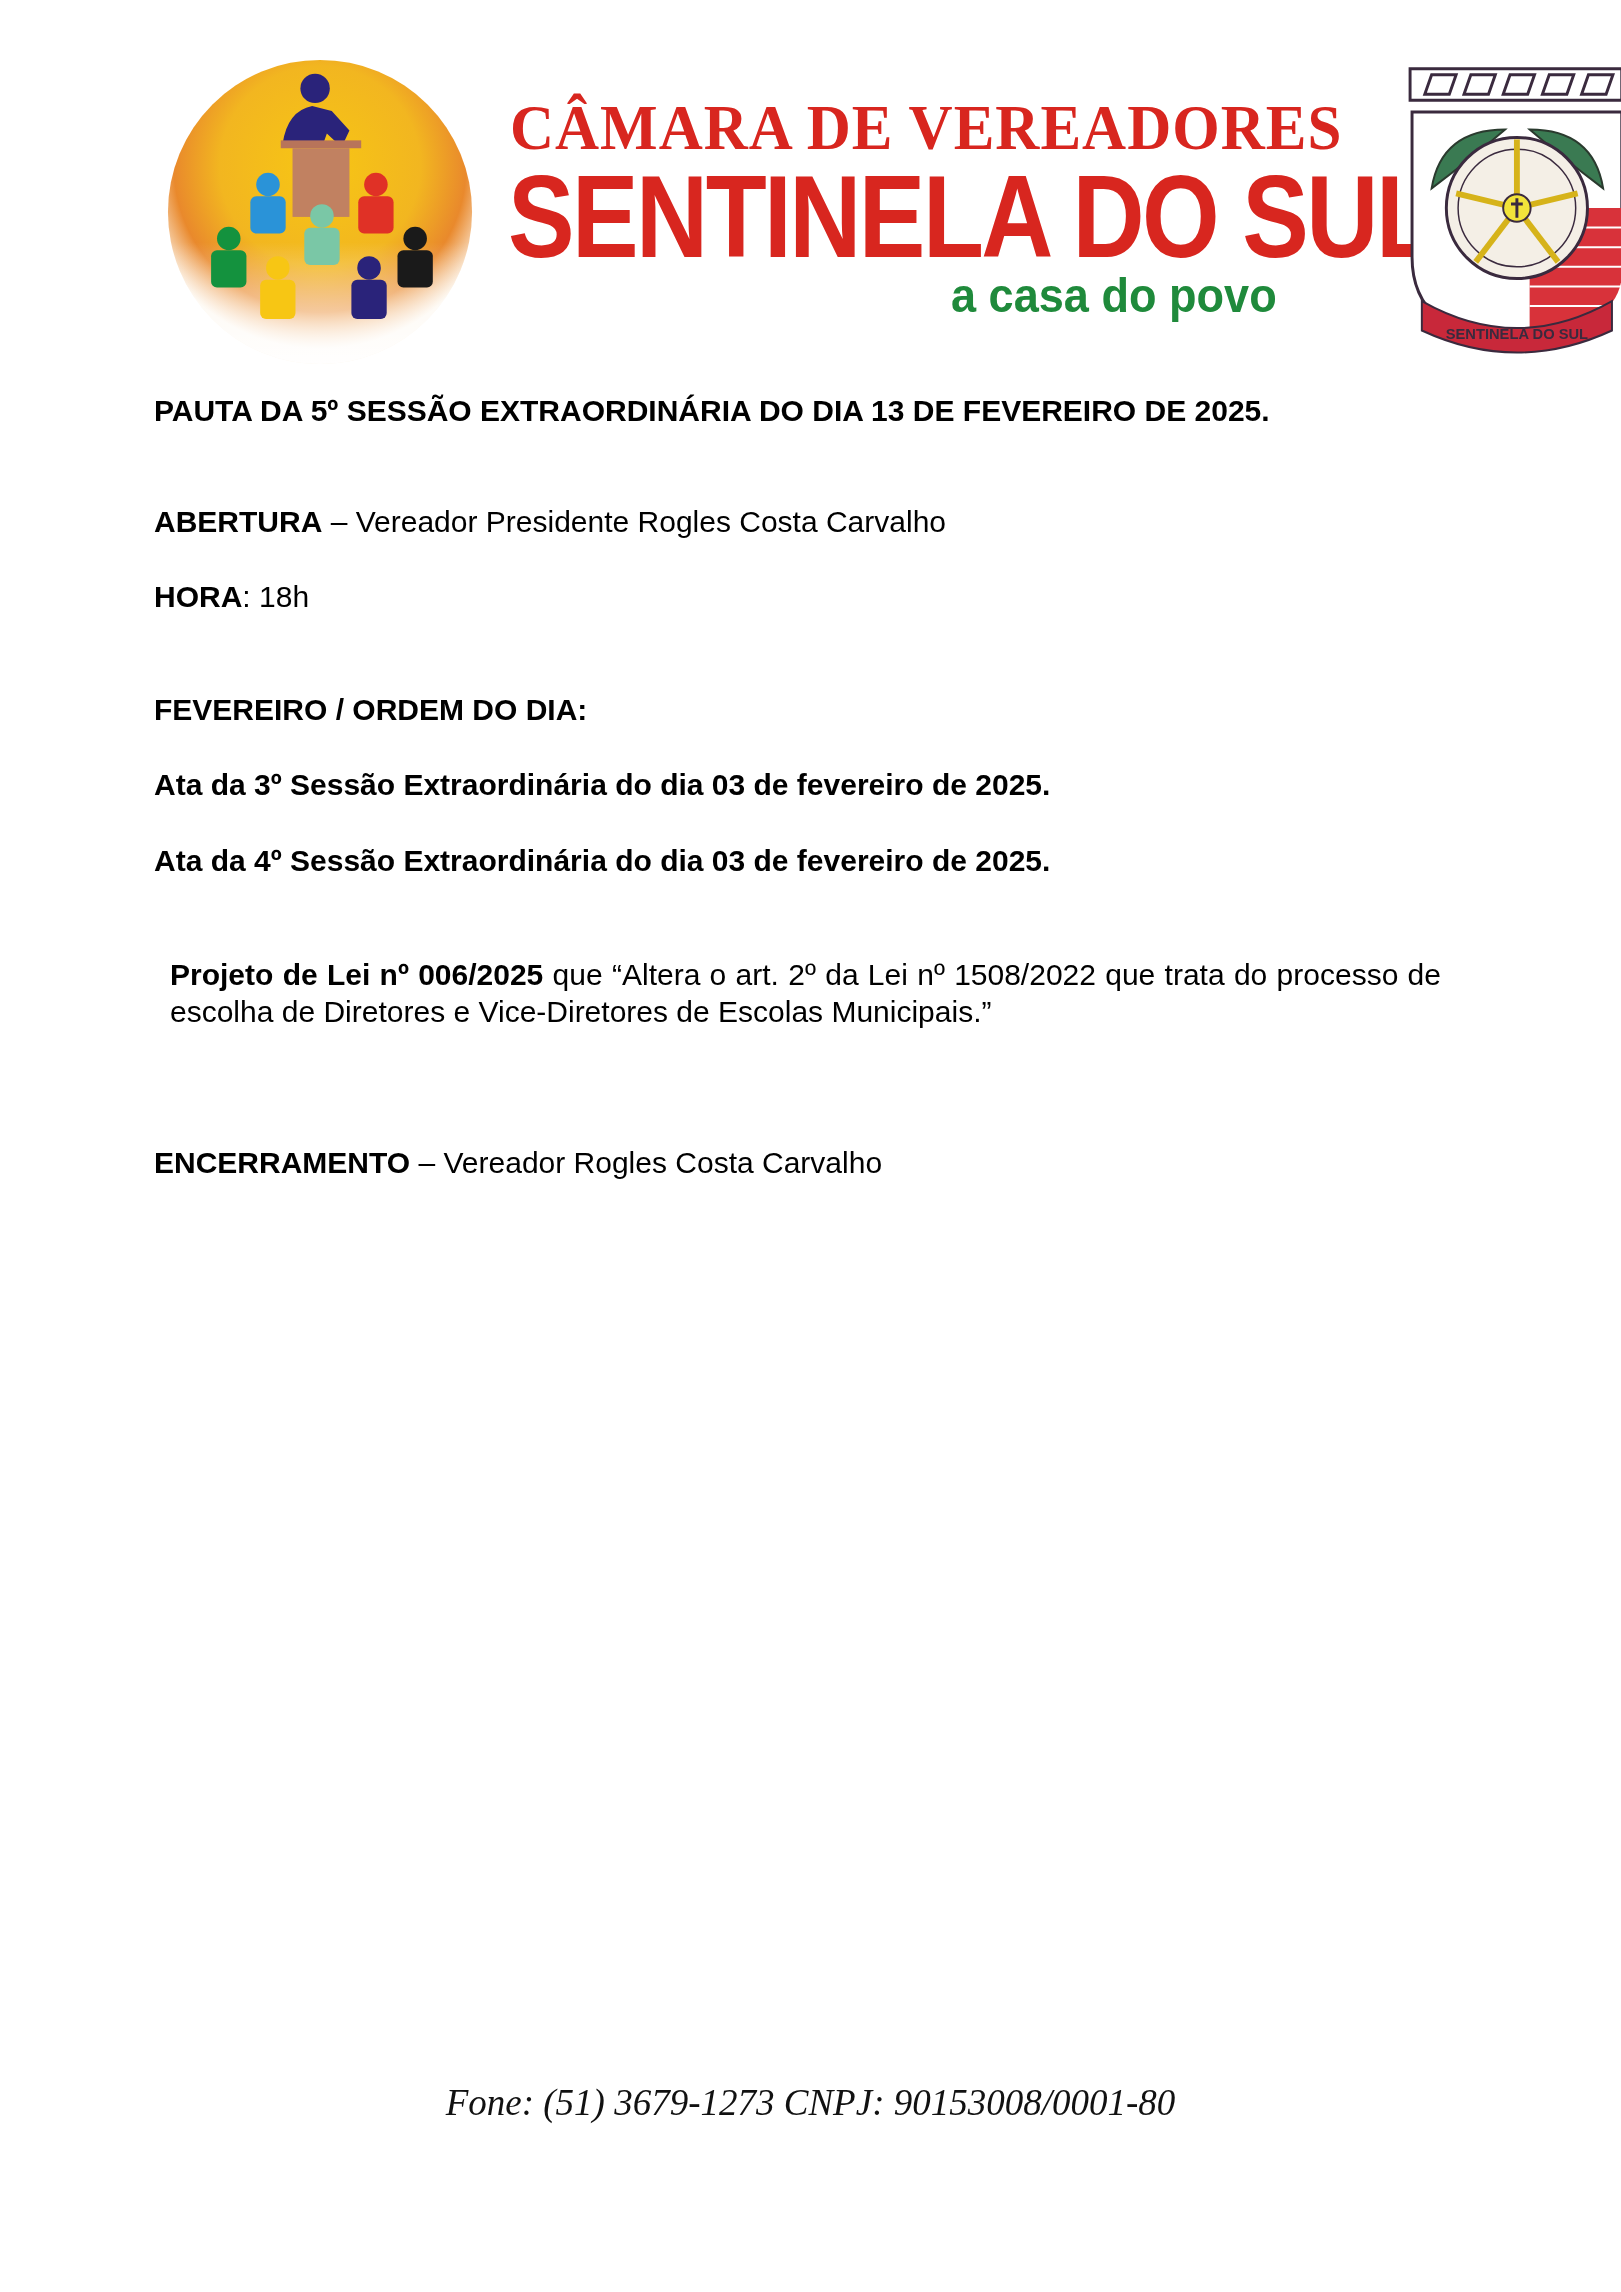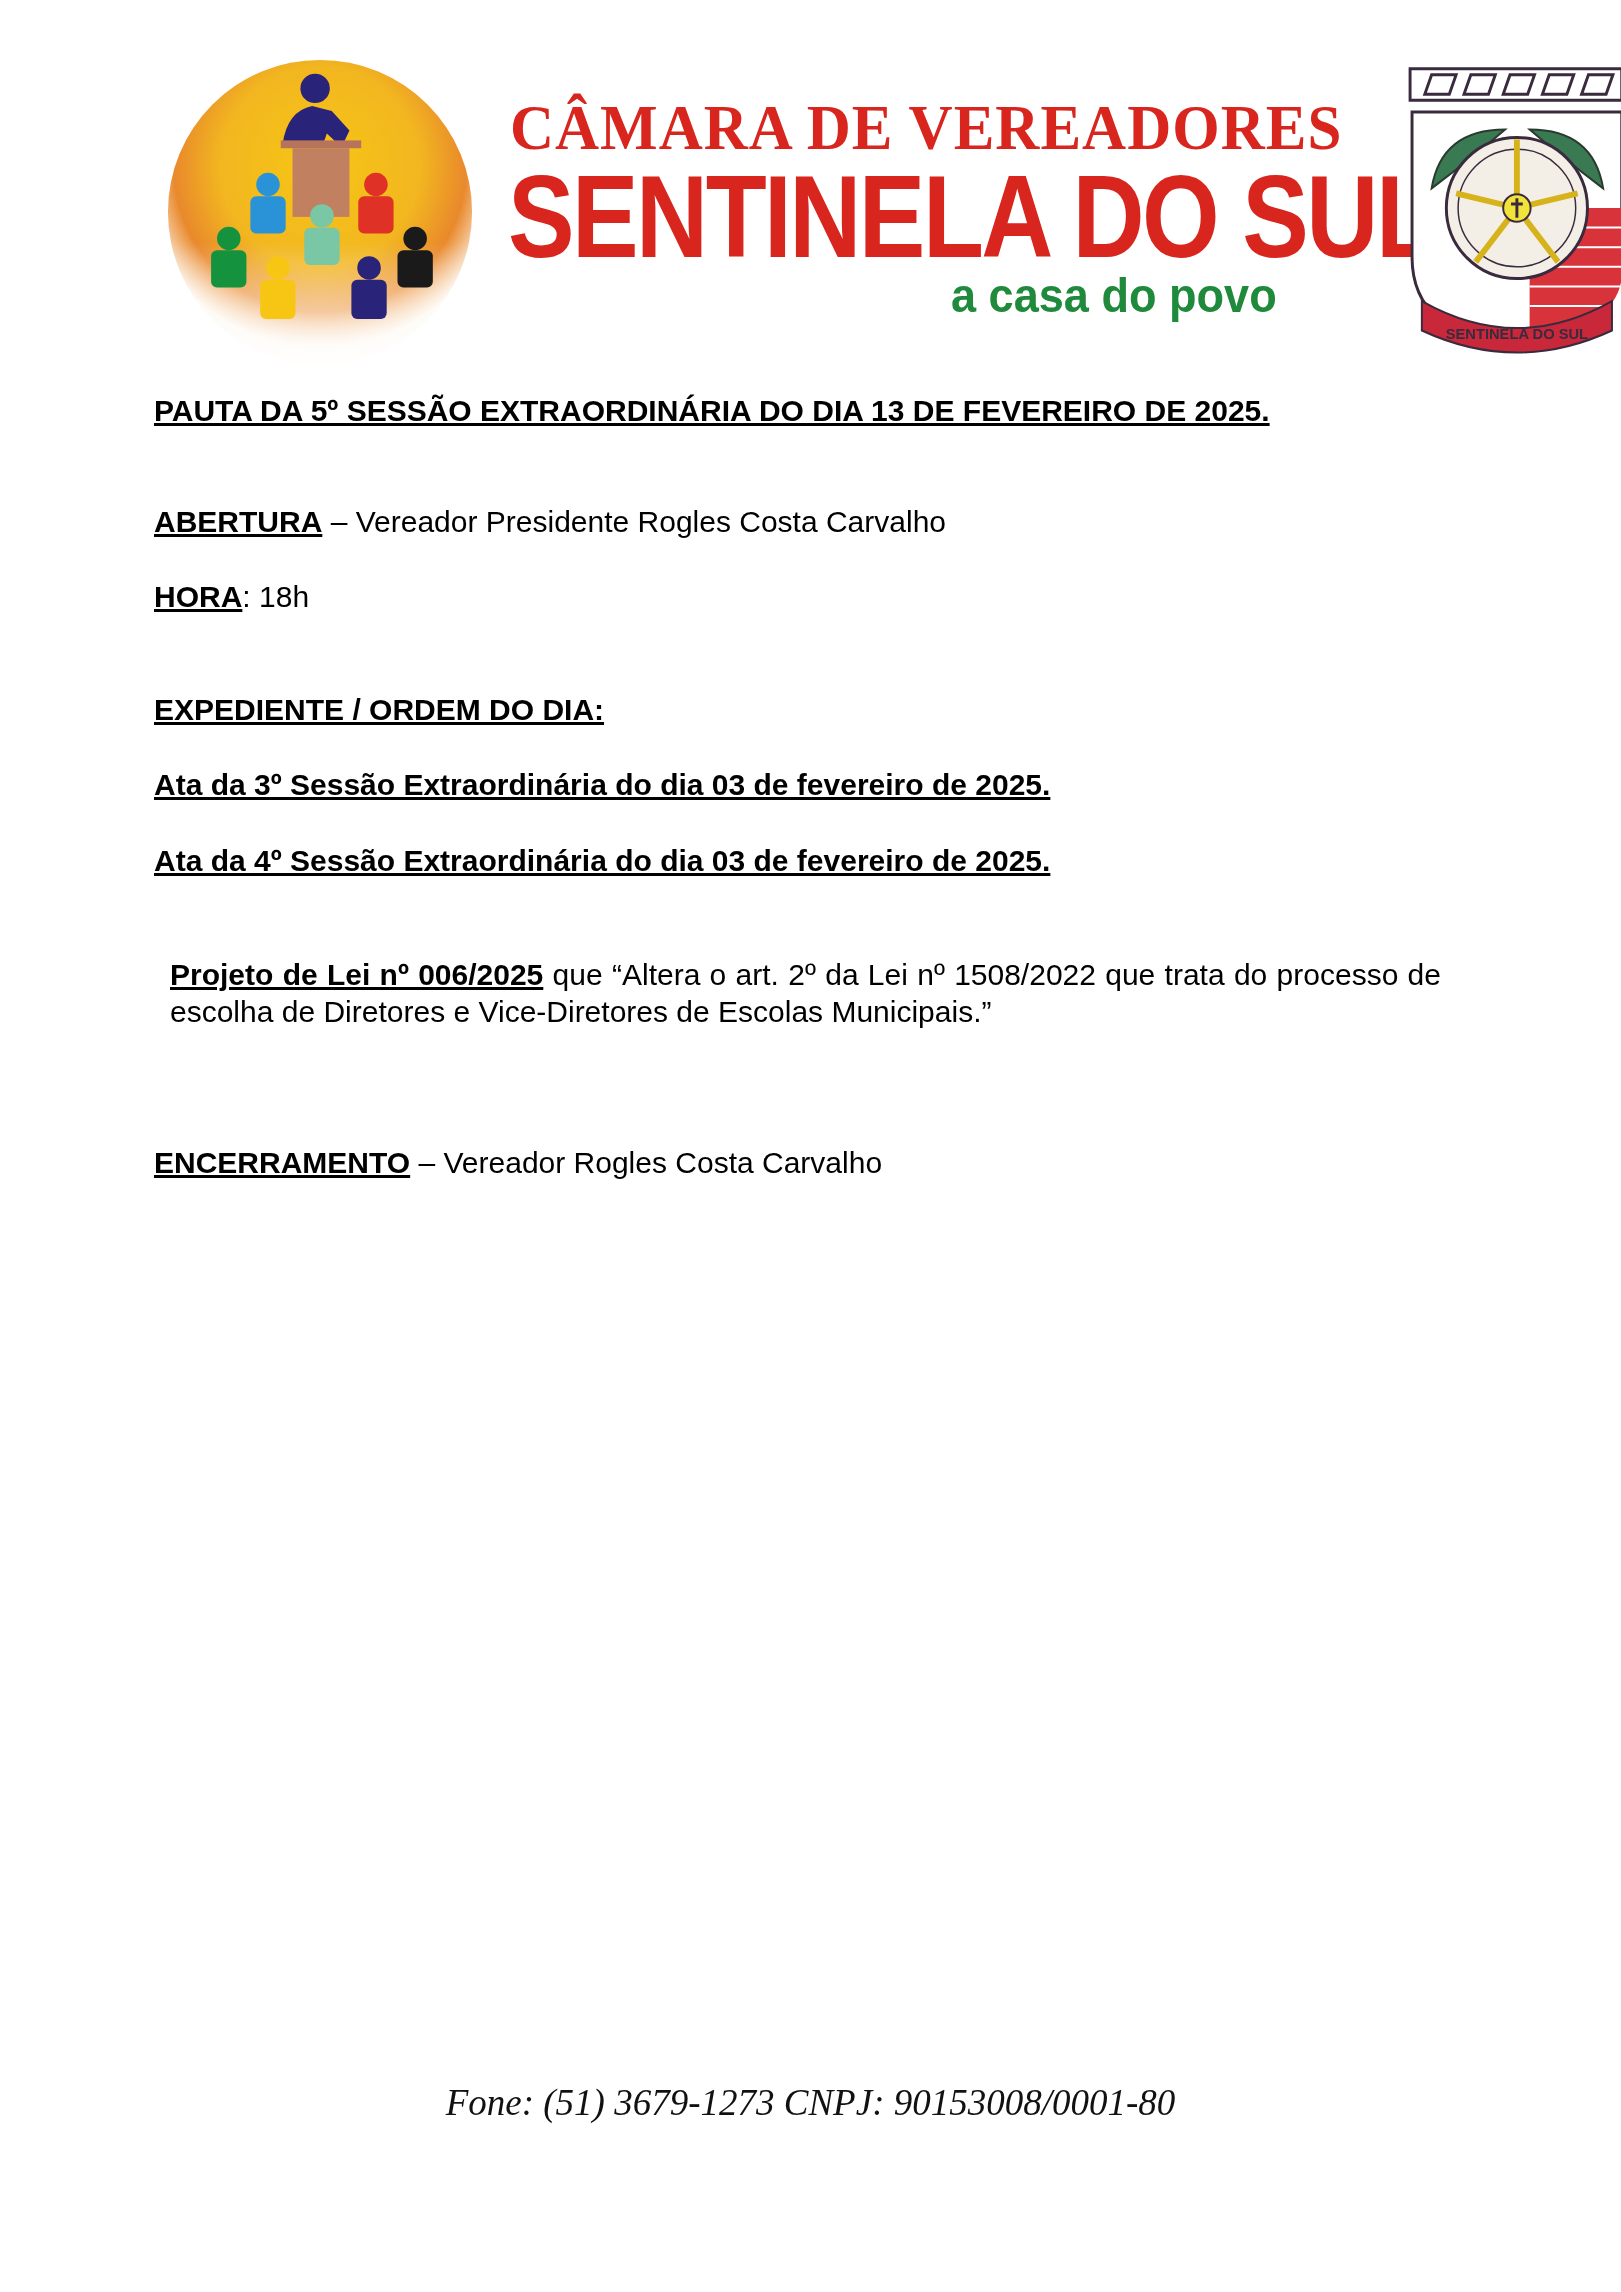--- a/index.html
+++ b/index.html
@@ -8,21 +8,21 @@
   .header { position: absolute; left: 0; top: 0; width: 1364px; height: 372px; }
   .logo-left { position: absolute; left: 165px; top: 57px; width: 310px; height: 310px; }
   .brand { position: absolute; left: 510px; top: 93px; width: 863px; height: 235px; }
   .brand-line1 { position: absolute; left: 0; top: 0; width: 823px; font-family: "Liberation Serif", serif; font-weight: bold; color: #d8261f; font-size: 61px; letter-spacing: 1px; transform: scaleY(1.05); white-space: nowrap; }
   .brand-line2 { position: absolute; left: -2px; top: 57px; font-family: "Liberation Sans", sans-serif; font-weight: bold; color: #d8261f; font-size: 116px; letter-spacing: -2.9px; transform: scaleX(0.86); transform-origin: left top; white-space: nowrap; }
   .brand-line3 { position: absolute; left: 441px; top: 174px; font-family: "Liberation Sans", sans-serif; font-weight: bold; color: #1f8a3b; font-size: 49px; transform: scaleX(0.92); transform-origin: left top; white-space: nowrap; }
   .crest { position: absolute; left: 1402px; top: 61px; width: 220px; height: 294px; }
 
   .content { position: absolute; left: 154px; top: 392px; width: 1274px; font-size: 30px; line-height: 37px; }
   .line { position: absolute; left: 0; white-space: nowrap; }
-  .b { font-weight: bold; text-decoration: underline; }
+  .b { font-weight: bold; }
   .para { position: absolute; left: 0; width: 1271px; text-align: justify; text-align-last: left; margin-left: 16px; }
 
   .footer { position: absolute; left: 0; top: 2078px; width: 1621px; text-align: center; font-family: "Liberation Serif", serif; font-style: italic; font-size: 37px; line-height: 49px; color: #111; }
 </style>
 </head>
 <body>
 
 <div class="header">
 
   <svg class="logo-left" viewBox="0 0 316 316">
@@ -108,21 +108,21 @@
   <div class="line b" style="top:0px;">PAUTA DA 5º SESSÃO EXTRAORDINÁRIA DO DIA 13 DE FEVEREIRO DE 2025.</div>
 
   <div class="line" style="top:111px;">
     <span class="b">ABERTURA</span><span> – Vereador Presidente Rogles Costa Carvalho</span>
   </div>
 
   <div class="line" style="top:186px;">
     <span class="b">HORA</span><span>: 18h</span>
   </div>
 
-  <div class="line b" style="top:299px;">EXPEDIENTE / ORDEM DO DIA:</div>
+  <div class="line b" style="top:299px;">FEVEREIRO / ORDEM DO DIA:</div>
 
   <div class="line b" style="top:374px;">Ata da 3º Sessão Extraordinária do dia 03 de fevereiro de 2025.</div>
   <div class="line b" style="top:450px;">Ata da 4º Sessão Extraordinária do dia 03 de fevereiro de 2025.</div>
 
   <div class="para" style="top:564px;">
     <span class="b">Projeto de Lei nº 006/2025</span><span> que “Altera o art. 2º da Lei nº 1508/2022 que trata do processo de escolha de Diretores e Vice-Diretores de Escolas Municipais.”</span>
   </div>
 
   <div class="line" style="top:752px;text-align:right;">
     <span class="b">ENCERRAMENTO</span><span> – Vereador Rogles Costa Carvalho</span>

